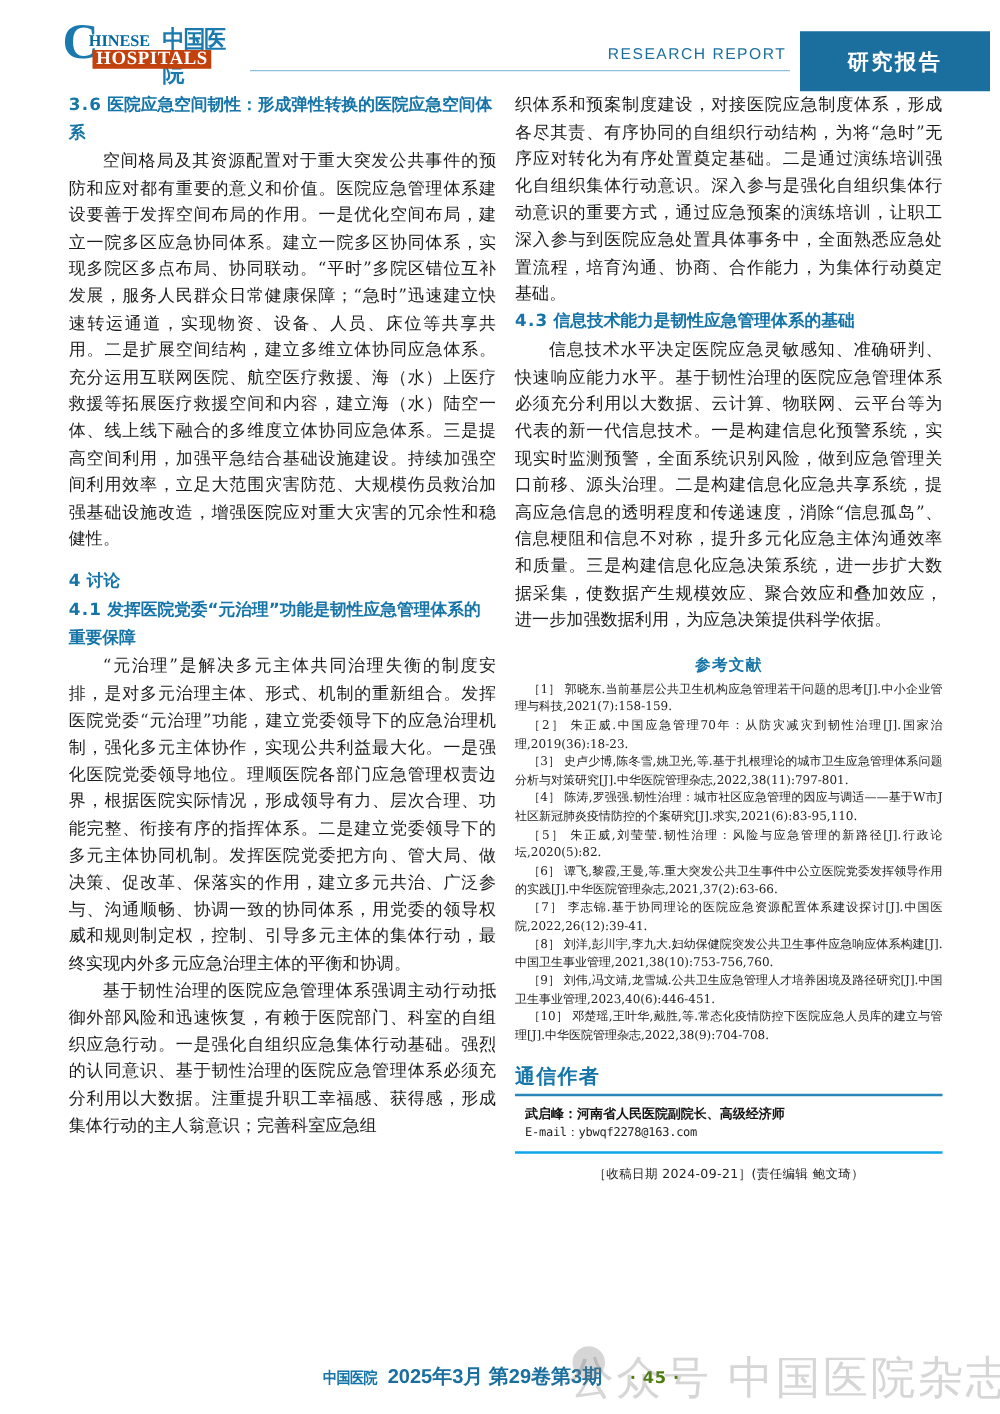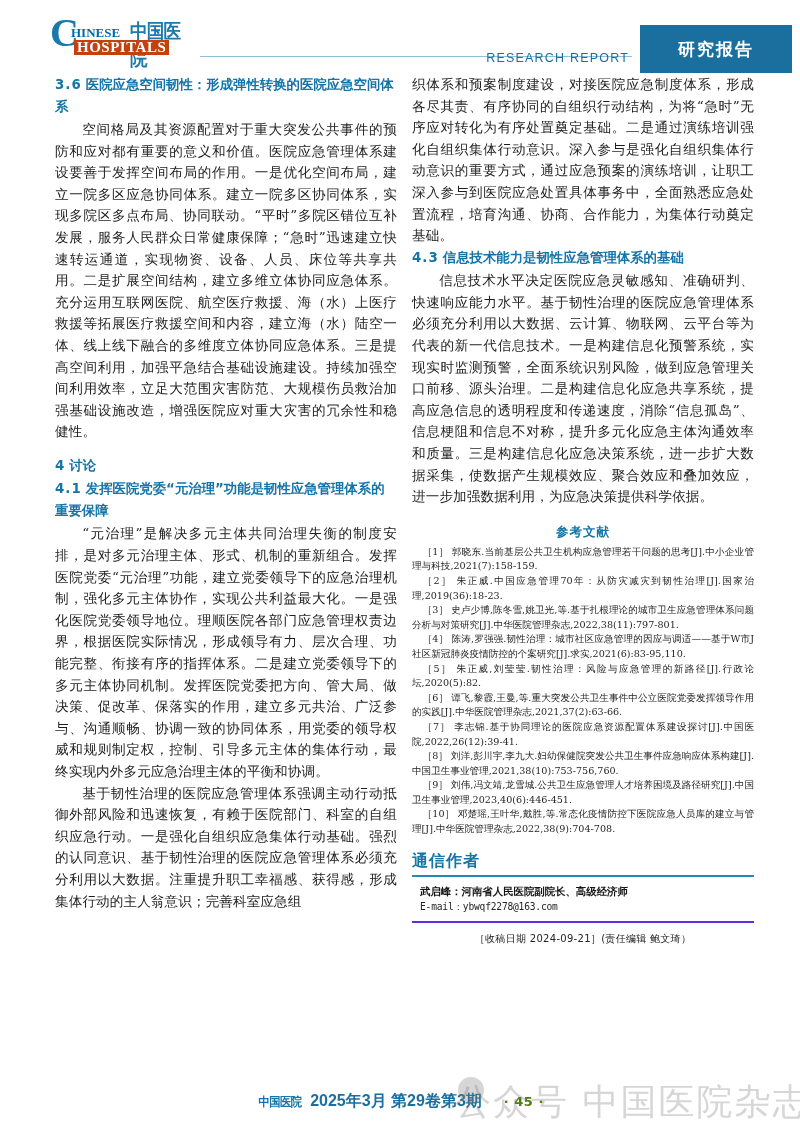--- a/index.html
+++ b/index.html
@@ -90,21 +90,20 @@
   }
   .header-en {
     position: absolute;
     right: 163px;
     top: 24px;
     font-family: "Liberation Sans", sans-serif;
     font-size: 12.5px;
     letter-spacing: 1.2px;
     color: #1b6f9e;
     white-space: nowrap;
-    margin-top: 15px;
   }
   .header-tag {
     position: absolute;
     right: 0px;
     top: 13px;
     width: 152px;
     height: 48px;
     background: #1b6f9e;
     color: #ffffff;
     font-family: "DejaVu Sans", sans-serif;
@@ -179,21 +178,21 @@
   .corr-title {
     margin: 14px 0 3px 0;
     font-family: "DejaVu Sans", sans-serif;
     font-size: 16px;
     font-weight: bold;
     color: #1574a8;
     letter-spacing: 1px;
   }
   .corr-box {
     border-top: 2px solid #2a86b8;
-    border-bottom: 2px solid #6d28d9;
+    border-bottom: 2px solid #0ea5e9;
     padding: 6px 0 7px 8px;
   }
   .corr-name {
     font-family: "DejaVu Sans", sans-serif;
     font-size: 10.4px;
     font-weight: bold;
     line-height: 16px;
     color: #141414;
   }
   .corr-mail {

